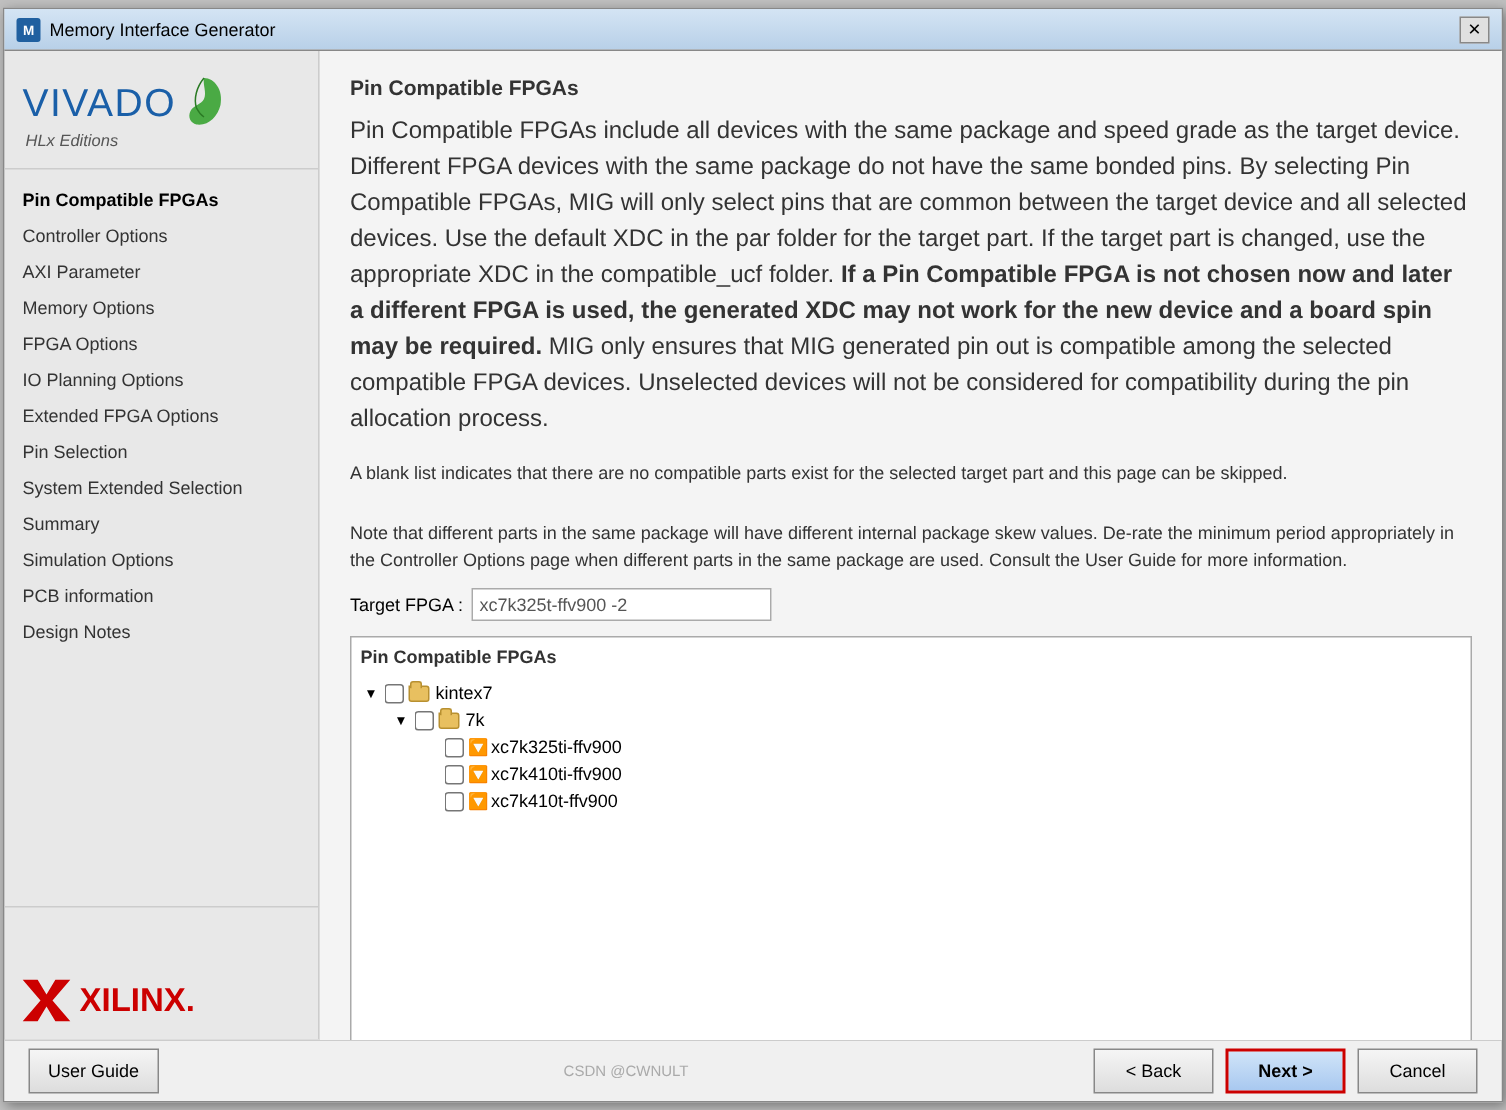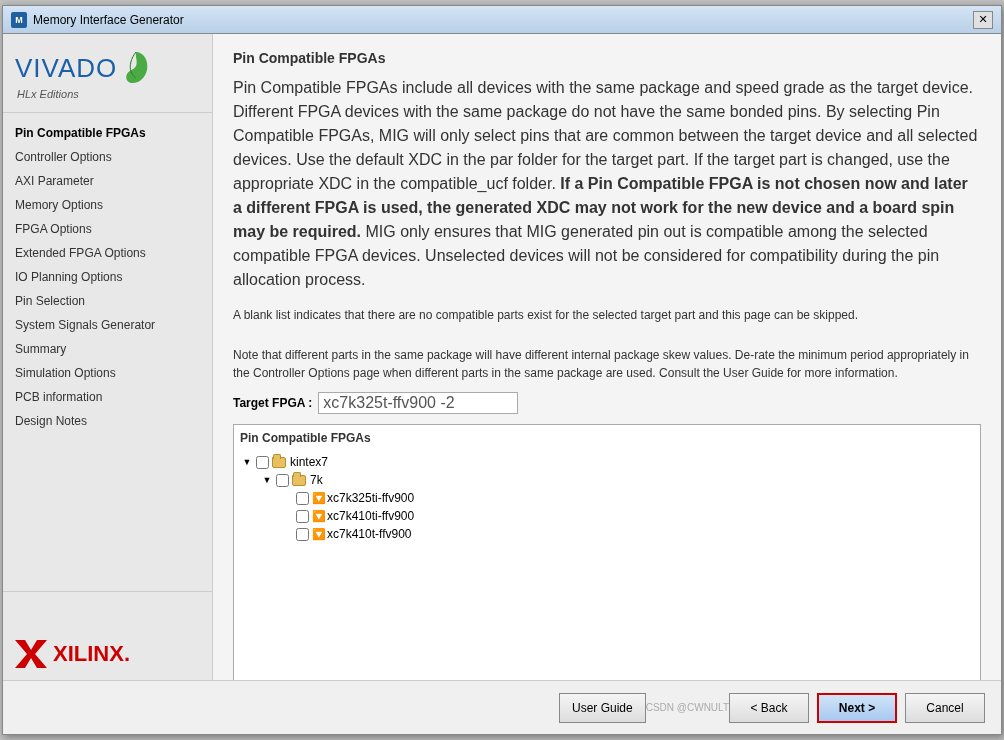--- a/index.html
+++ b/index.html
@@ -162,28 +162,28 @@
       margin-top: 12px;
     }
     .target-fpga-row {
       display: flex;
       align-items: center;
       margin-bottom: 10px;
     }
     .target-fpga-label {
       font-size: 12px;
       margin-right: 6px;
-      font-weight: bold;
+      font-weight: normal;
     }
     .target-fpga-input {
       width: 200px;
       height: 22px;
       border: 1px solid #aaa;
       padding: 2px 4px;
-      font-size: 16px;
+      font-size: 12px;
       background: #fff;
       color: #555;
     }
     .fpga-list-title {
       font-size: 12px;
       font-weight: bold;
       margin-bottom: 8px;
       color: #333;
     }
     .tree-node {
@@ -236,26 +236,26 @@
       width: 11px;
       height: 13px;
       margin-right: 4px;
       color: #4488cc;
       font-size: 11px;
     }
     .tree-level-1 { margin-left: 0; }
     .tree-level-2 { margin-left: 20px; }
     .tree-level-3 { margin-left: 40px; }
     .footer {
-      height: 54px;
+      height: 41px;
       background: #f0f0f0;
       border-top: 1px solid #ccc;
       display: flex;
       align-items: center;
-      justify-content: flex-end;
+      justify-content: space-between;
       padding: 0 16px;
       flex-shrink: 0;
     }
     .footer-left {
       display: flex;
       align-items: center;
     }
     .footer-right {
       display: flex;
       align-items: center;
@@ -303,24 +303,24 @@
         </div>
         <div class="logo-subtitle">HLx Editions</div>
       </div>
 
       <ul class="nav-list">
         <li class="nav-item active">Pin Compatible FPGAs</li>
         <li class="nav-item">Controller Options</li>
         <li class="nav-item">AXI Parameter</li>
         <li class="nav-item">Memory Options</li>
         <li class="nav-item">FPGA Options</li>
+        <li class="nav-item">IO Planning Options</li>
         <li class="nav-item">Extended FPGA Options</li>
-        <li class="nav-item">IO Planning Options</li>
         <li class="nav-item">Pin Selection</li>
-        <li class="nav-item">System Signals Generator</li>
+        <li class="nav-item">System Extended Selection</li>
         <li class="nav-item">Summary</li>
         <li class="nav-item">Simulation Options</li>
         <li class="nav-item">PCB information</li>
         <li class="nav-item">Design Notes</li>
       </ul>
 
       <div class="sidebar-bottom">
         <div class="xilinx-logo">
           <svg class="xilinx-x" viewBox="0 0 32 28">
             <polygon points="0,0 10,0 16,10 22,0 32,0 20,14 32,28 22,28 16,18 10,28 0,28 12,14" fill="#cc0000"></polygon>

